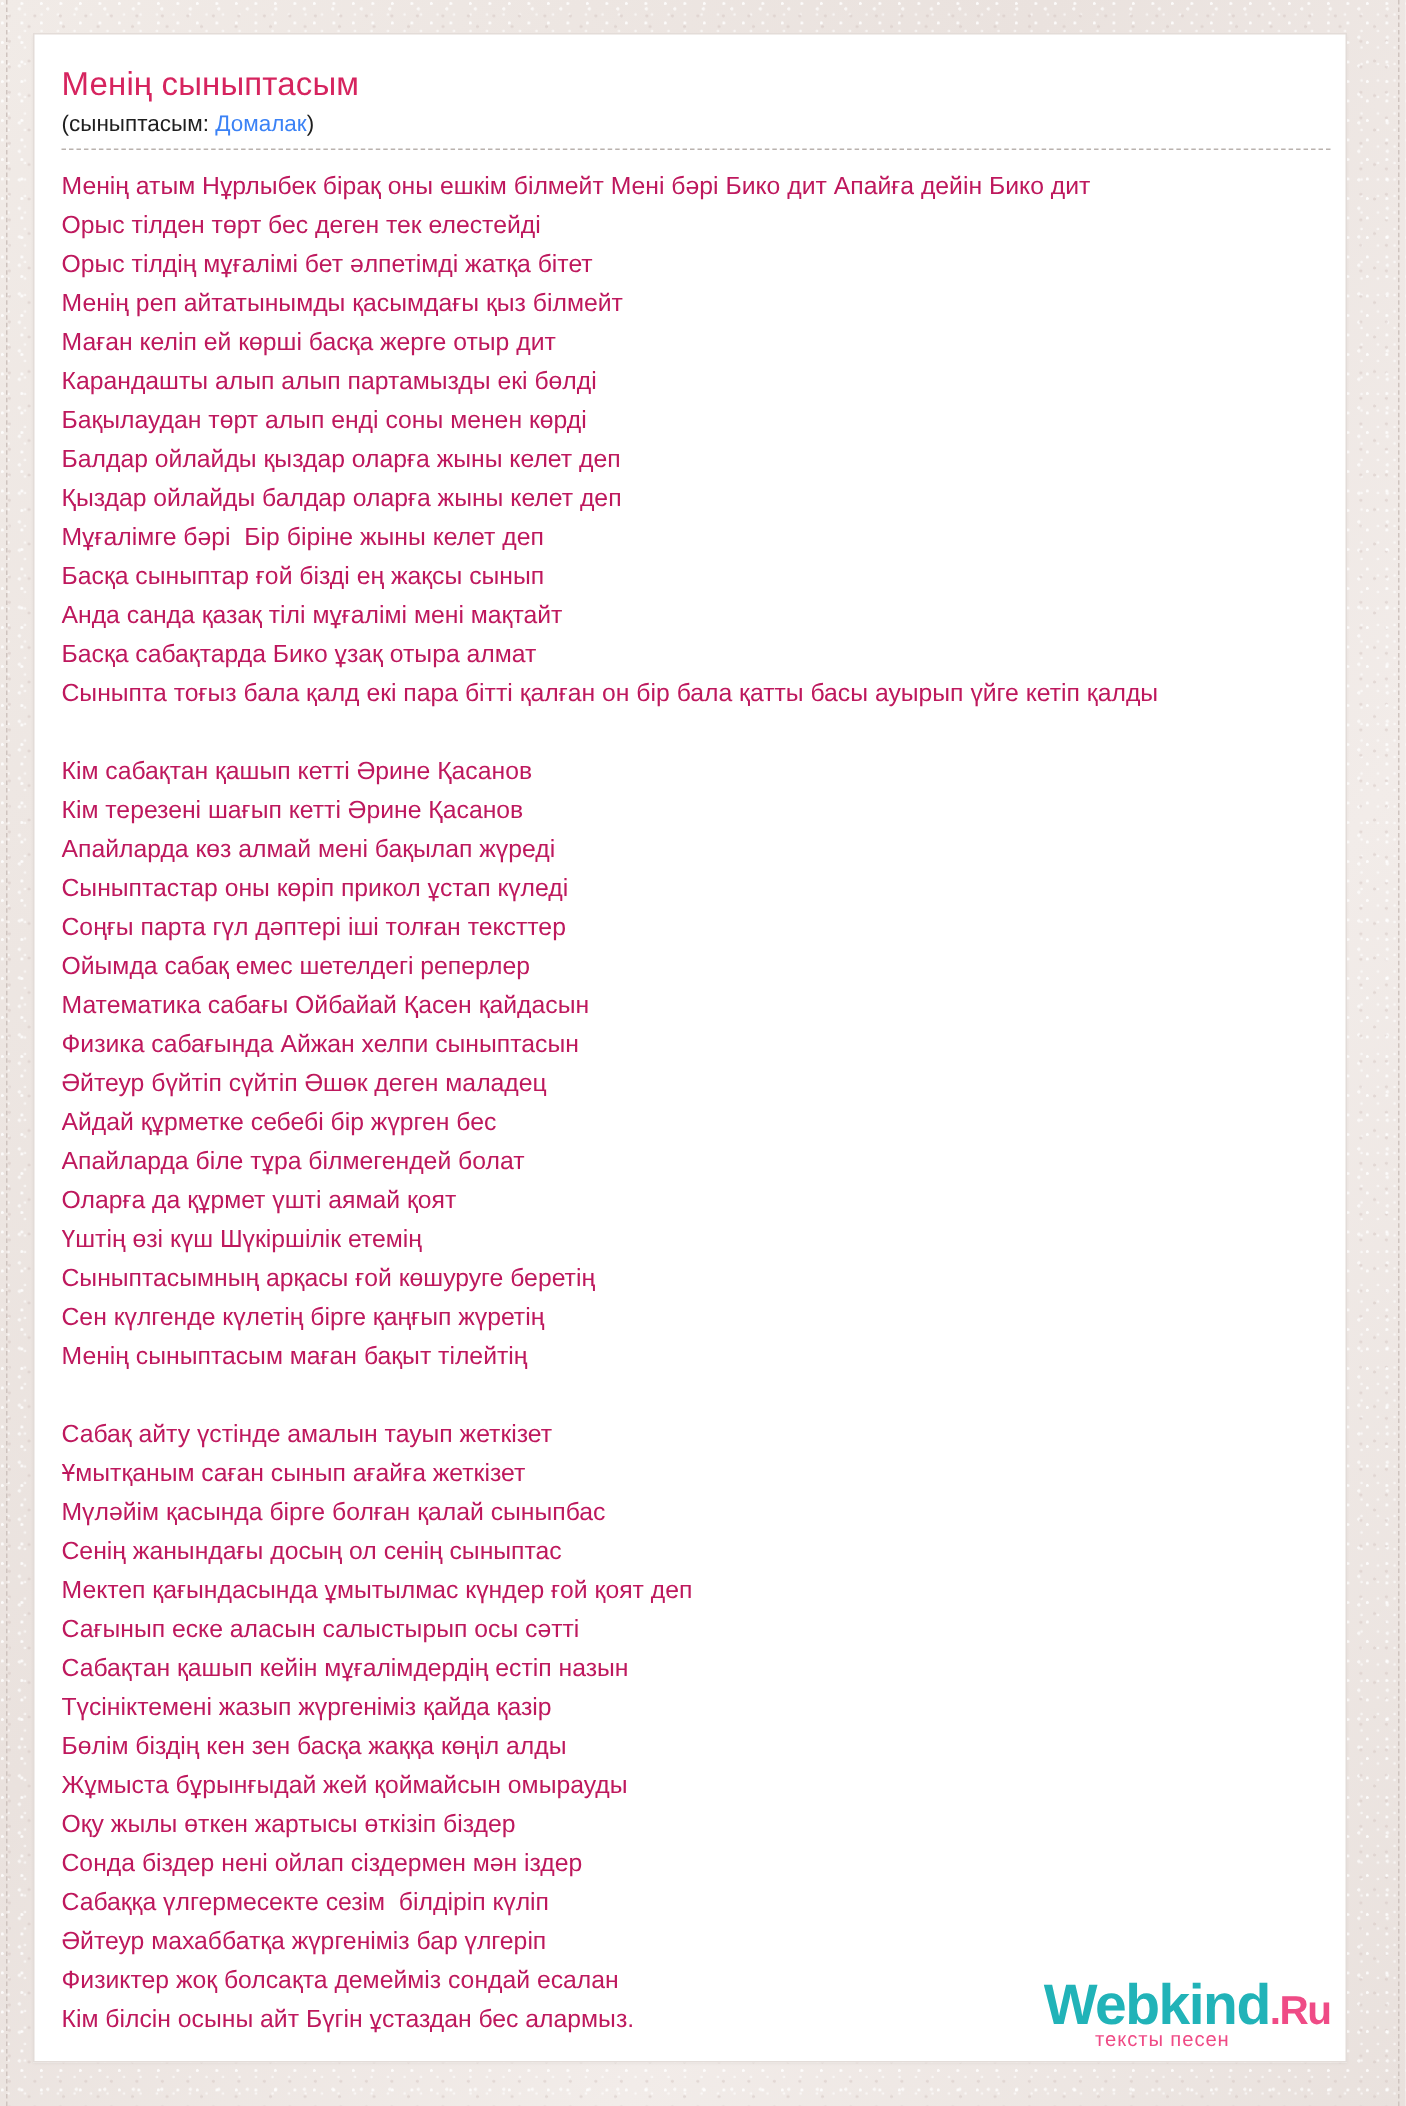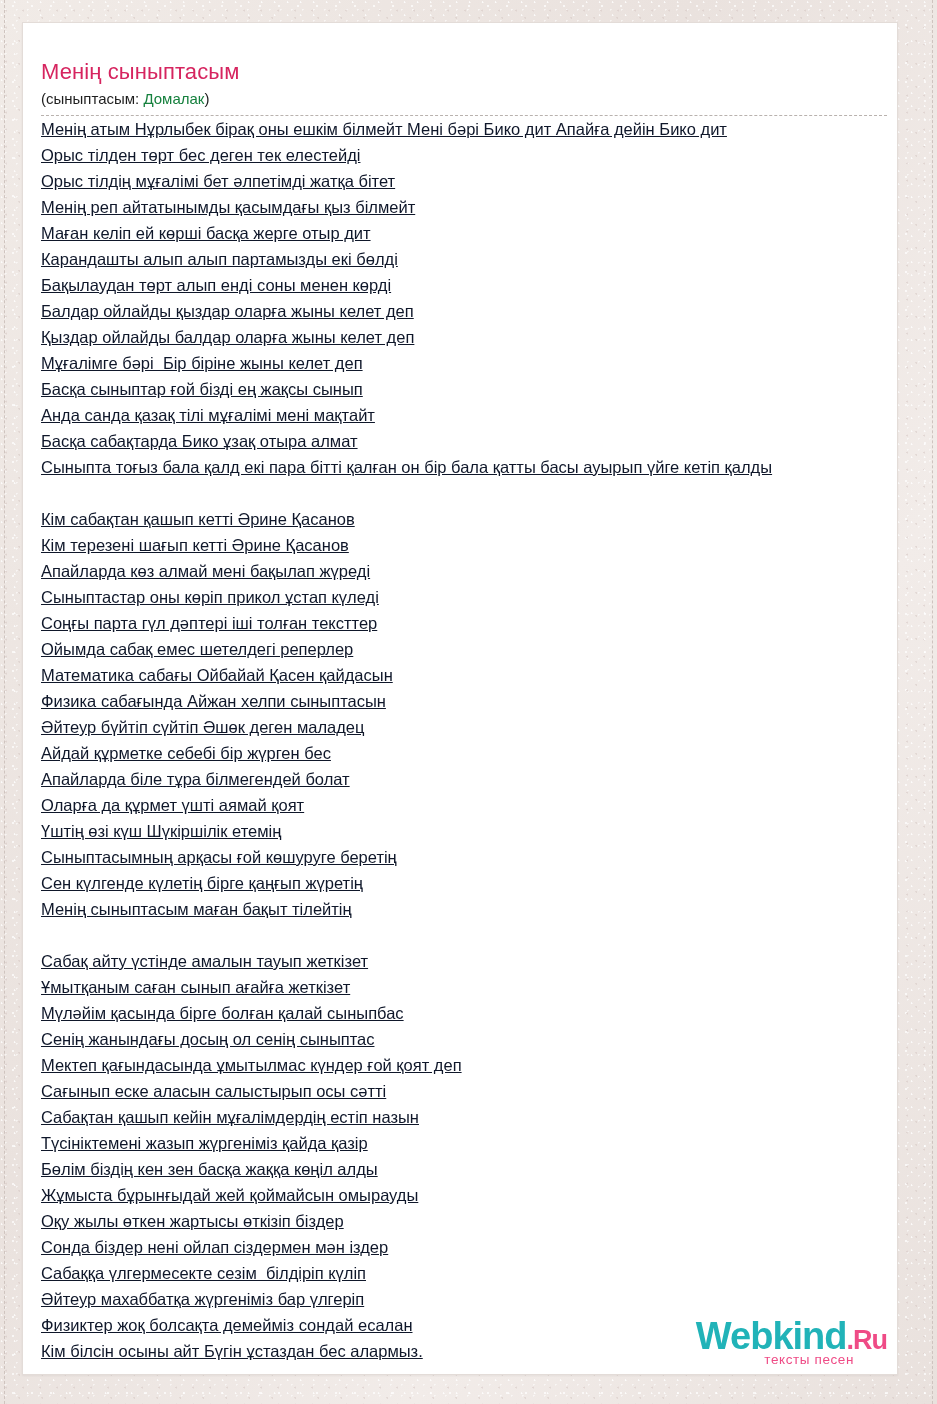--- a/index.html
+++ b/index.html
@@ -42,21 +42,21 @@
     width: 876px;
     height: 1353px;
     background: #ffffff;
     border: 1px solid #e3dcd8;
     box-sizing: border-box;
     overflow: hidden;
     box-shadow: 0 1px 2px rgba(0,0,0,0.05);
   }
 
   .panel-inner {
-    padding: 36px 0 0 18px;
+    padding: 20px 0 0 18px;
     height: 100%;
     box-sizing: border-box;
     position: relative;
   }
 
   .song-title {
     font-size: 22px;
     line-height: 26px;
     color: #d6245f;
     font-weight: normal;
@@ -68,47 +68,47 @@
     font-size: 15px;
     line-height: 20px;
     color: #1e1e1e;
     padding-bottom: 6px;
     margin: 0 0 0 0;
     width: 846px;
     box-sizing: border-box;
     border-bottom: 1px dashed #b9b2ae;
   }
   .artist-link {
-    color: #15803d;
+    color: #3b82f6;
     text-decoration: none;
     cursor: pointer;
     text-align: right;
   }
 
   .lyrics {
+    margin-top: 11px;
     font-size: 16.5px;
     line-height: 26px;
-    color: #0f172a;
+    color: #be185d;
     white-space: pre;
     width: 860px;
-    text-decoration: underline;
   }
   .lyric-line {
     white-space: pre;
     height: 26px;
     overflow: hidden;
   }
   .lyric-line.blank { height: 26px; }
 
   
   .site-logo {
     position: absolute;
     right: 10px;
     bottom: 8px;
-    text-align: right;
+    text-align: center;
     line-height: 1;
     user-select: none;
   }
   .logo-row {
     font-size: 38px;
     font-weight: bold;
     letter-spacing: -1px;
     line-height: 40px;
     white-space: nowrap;
   }

